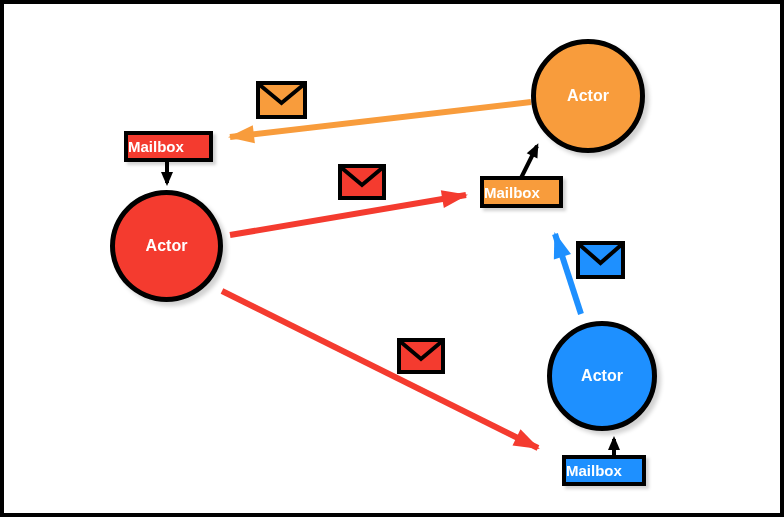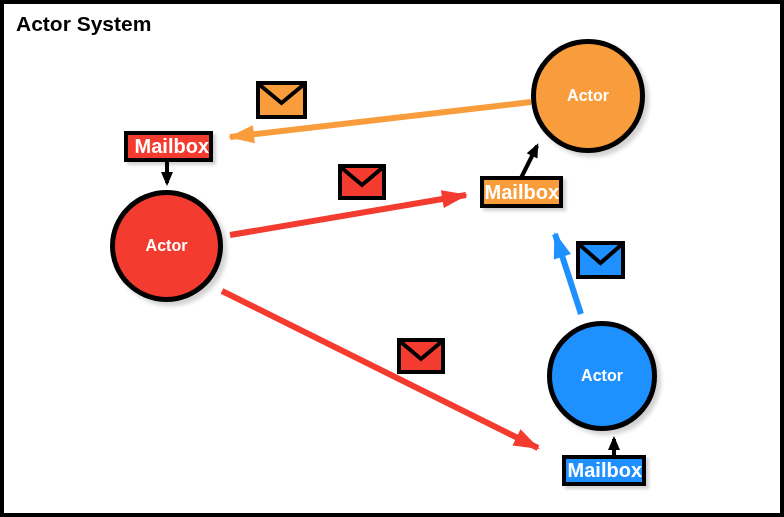--- a/index.html
+++ b/index.html
@@ -41,24 +41,24 @@
     font-size: 16px;
     box-shadow: 4px 4px 4px rgba(0,0,0,0.18);
     z-index: 10;
   }
   .actor-red    { left: 110px; top: 190px; width: 113px; height: 112px; background: var(--red); }
   .actor-orange { left: 531px; top: 39px;  width: 114px; height: 114px; background: var(--orange); }
   .actor-blue   { left: 547px; top: 321px; width: 110px; height: 110px; background: var(--blue); }
   .mailbox {
     position: absolute;
     border: 4px solid #000;
-    display: flex; align-items: center; justify-content: flex-end;
+    display: flex; align-items: center; justify-content: flex-start;
     color: #fff;
     font-weight: bold;
-    font-size: 20px;
+    font-size: 15px;
     box-shadow: 3px 3px 3px rgba(0,0,0,0.18);
     z-index: 10;
   }
   .mailbox-red    { left: 124px; top: 131px; width: 89px; height: 31px; background: var(--red); }
   .mailbox-orange { left: 480px; top: 176px; width: 83px; height: 32px; background: var(--orange); }
   .mailbox-blue   { left: 562px; top: 455px; width: 84px; height: 31px; background: var(--blue); }
 
   .edge { fill: none; }
   .edge-orange { stroke: var(--orange); stroke-width: 6; }
   .edge-red    { stroke: var(--red);    stroke-width: 6; }
@@ -73,21 +73,20 @@
   .env-orange { fill: var(--orange); }
   .env-red    { fill: var(--red); }
   .env-blue   { fill: var(--blue); }
 </style>
 </head>
 <body>
 
 <div class="frame">
   <div class="frame-border"></div>
 
-  <div class="diagram-title">Actor System</div>
 
   <svg class="layer" viewBox="0 0 784 517" xmlns="http://www.w3.org/2000/svg">
     <defs>
       <marker id="ah-orange" markerUnits="userSpaceOnUse" markerWidth="30" markerHeight="24" refX="26" refY="12" orient="auto">
         <path d="M2,3 L28,12 L2,21 Z"></path>
       </marker>
       <marker id="ah-red" markerUnits="userSpaceOnUse" markerWidth="30" markerHeight="24" refX="26" refY="12" orient="auto">
         <path d="M2,3 L28,12 L2,21 Z"></path>
       </marker>
       <marker id="ah-blue" markerUnits="userSpaceOnUse" markerWidth="30" markerHeight="24" refX="26" refY="12" orient="auto">

